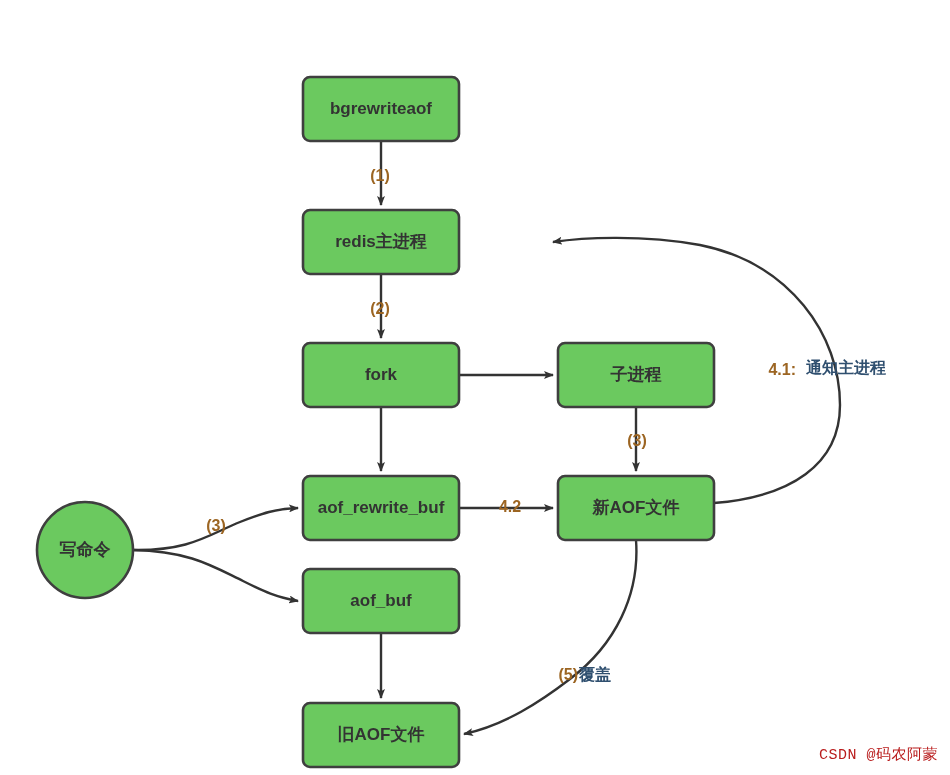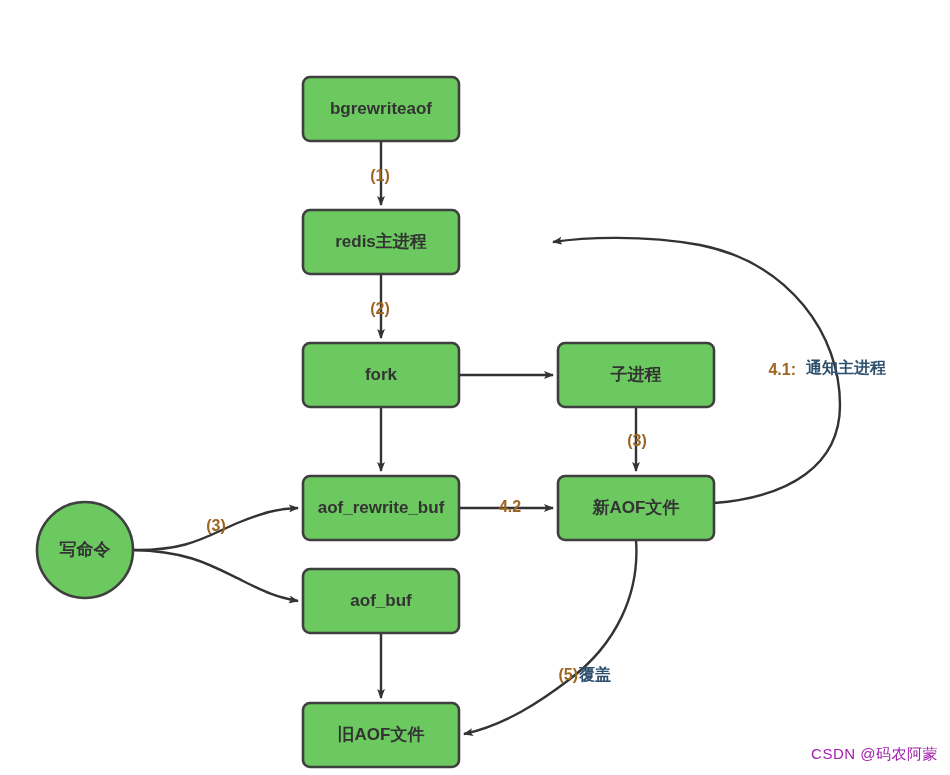--- a/index.html
+++ b/index.html
@@ -51,22 +51,22 @@
     dominant-baseline: middle;
     font-family: "Liberation Sans", "DejaVu Sans", sans-serif;
   }
   .edge-label-num { fill: #9C6522; }
   .edge-label-cn  { fill: #2f4f6f; }
   .watermark {
     position: absolute;
     right: 12px;
     bottom: 14px;
     font-size: 15px;
-    color: #a21caf;
-    font-family: Liberation Sans, sans-serif;
+    color: #b91c1c;
+    font-family: Liberation Mono, monospace;
     letter-spacing: 0.5px;
     user-select: none;
   }
 </style>
 </head>
 <body>
 
 <div id="canvas">
 
   <svg id="diagram-svg" viewBox="0 0 950 775">

